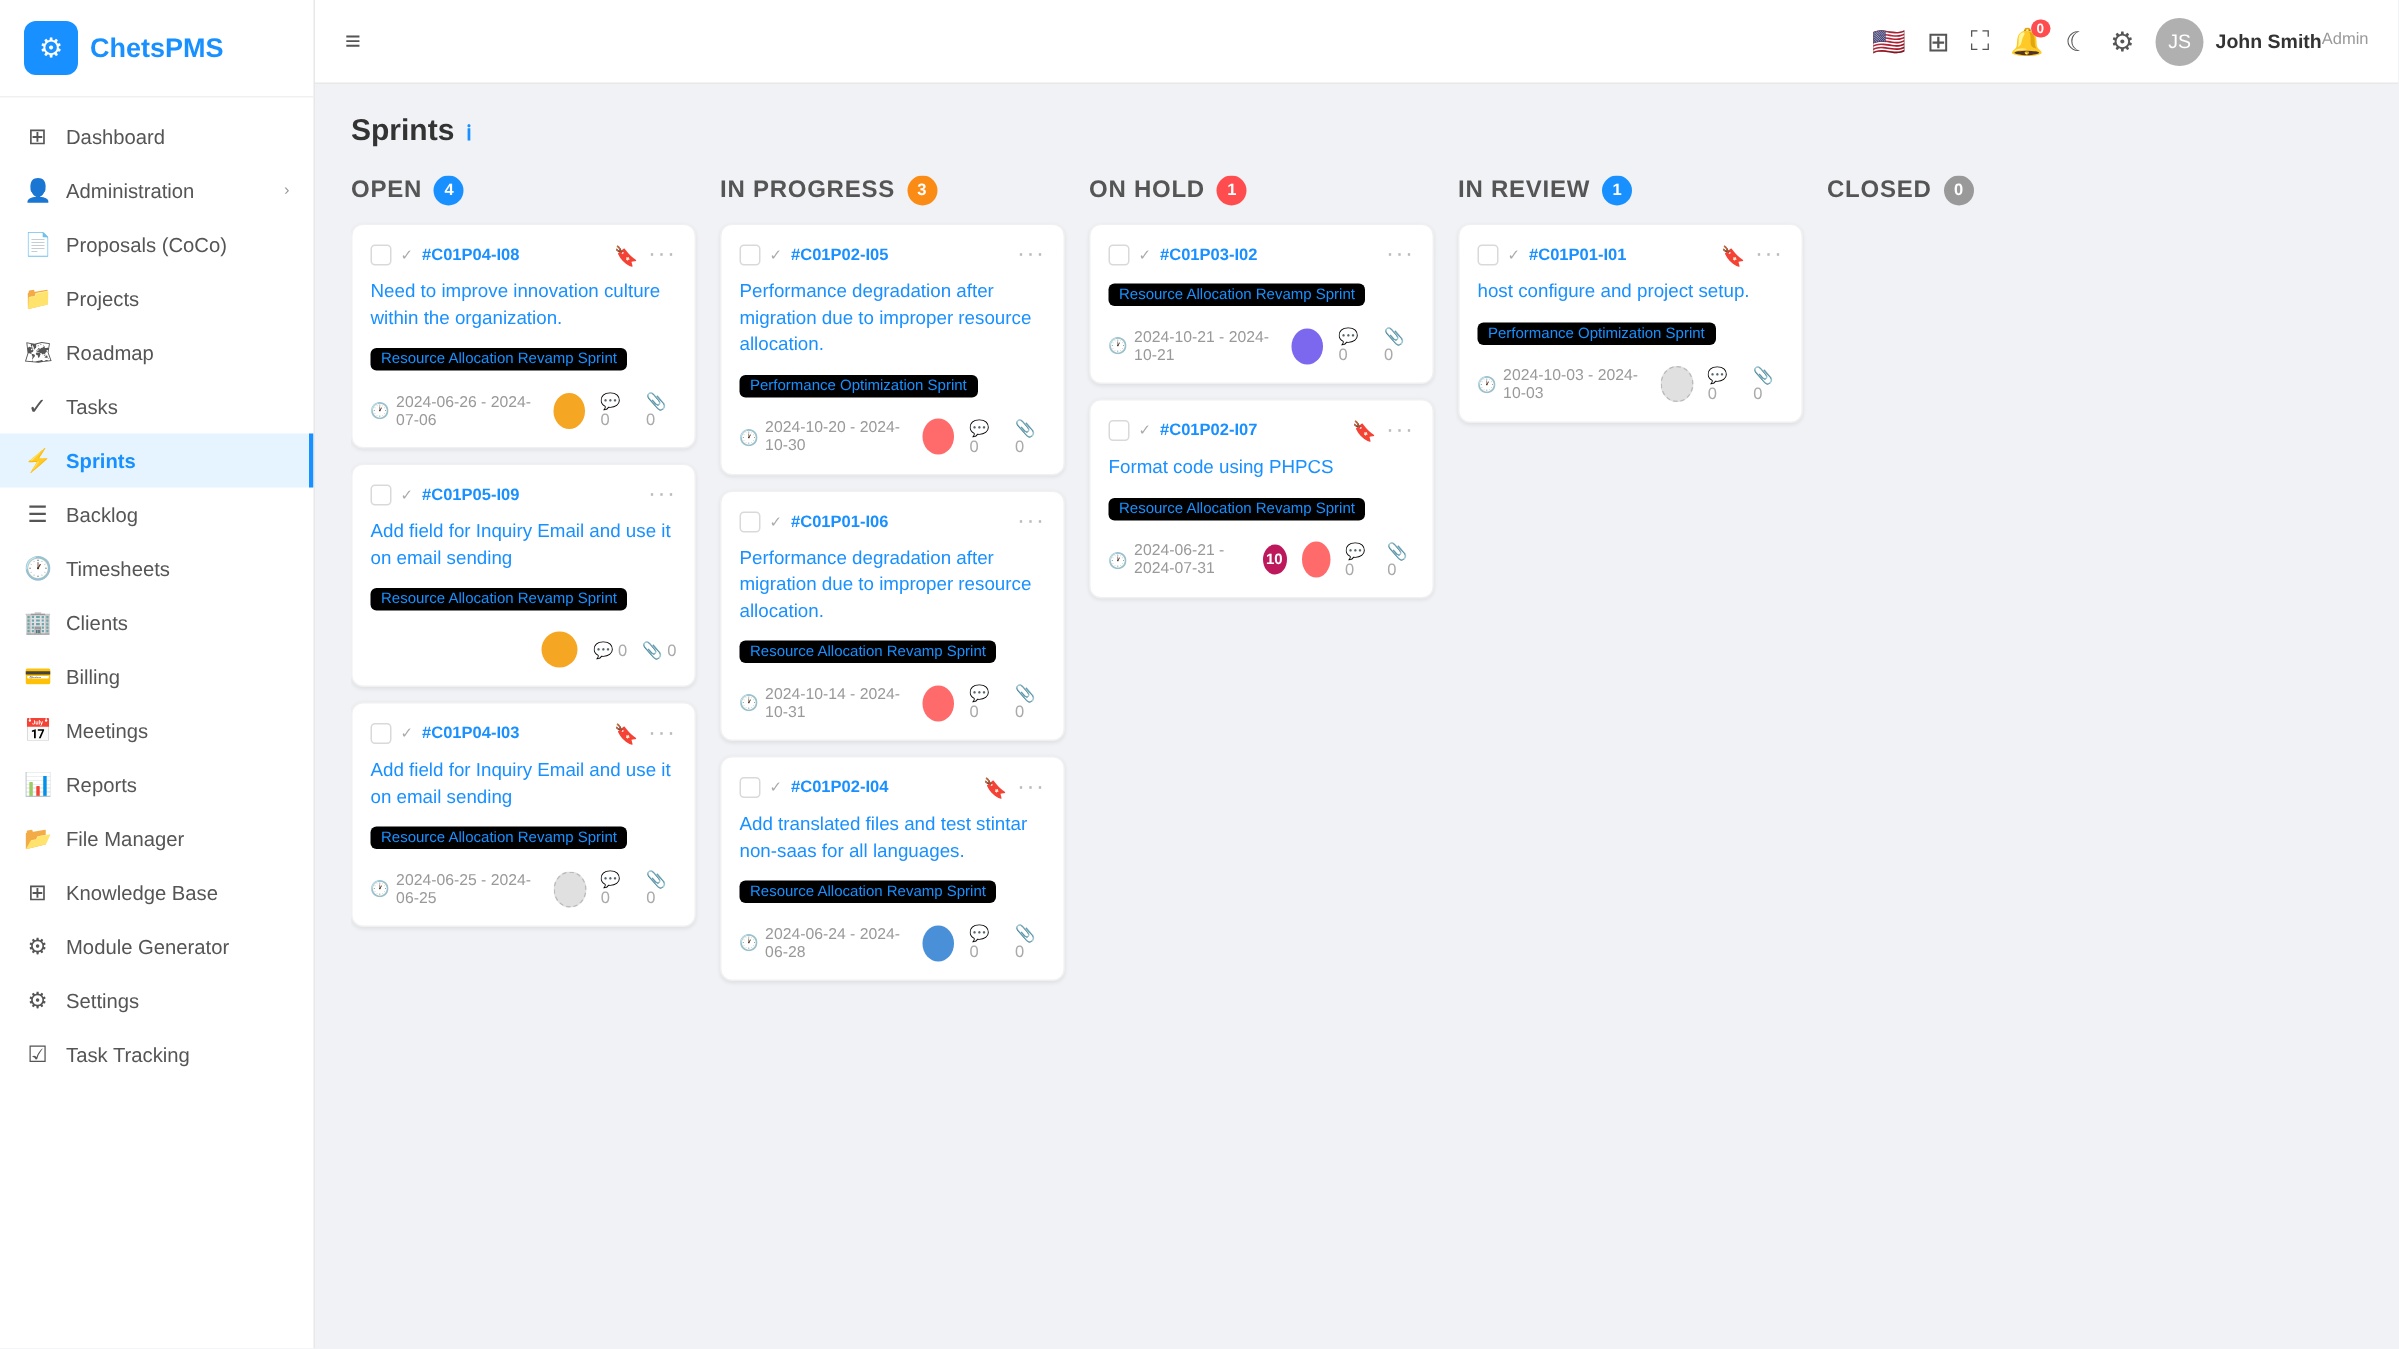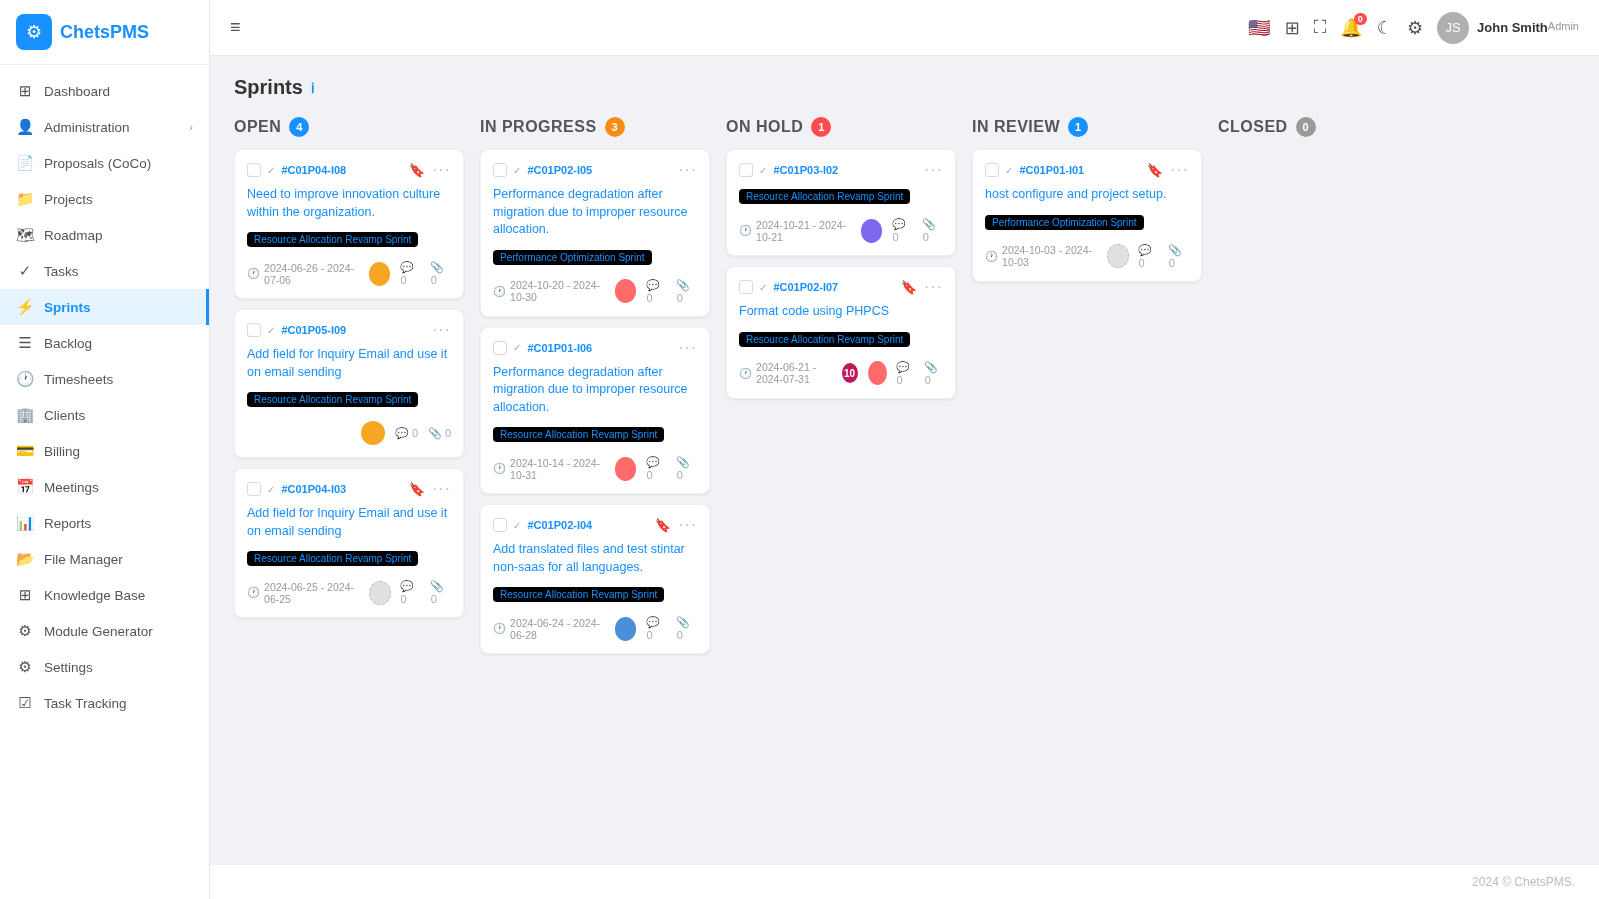--- a/index.html
+++ b/index.html
@@ -512,16 +512,13 @@
     </div>
         <div class="kanban-col">
     <div class="col-header">
       <span class="col-title">CLOSED</span>
       <span class="col-badge badge-gray">0</span>
     </div>
   </div>
       </div>
   </div>
 
-  <div class="page-footer">
-    <span>2024 © ChetsPMS.</span>
-  </div>
 </div>
 
 </body></html>

